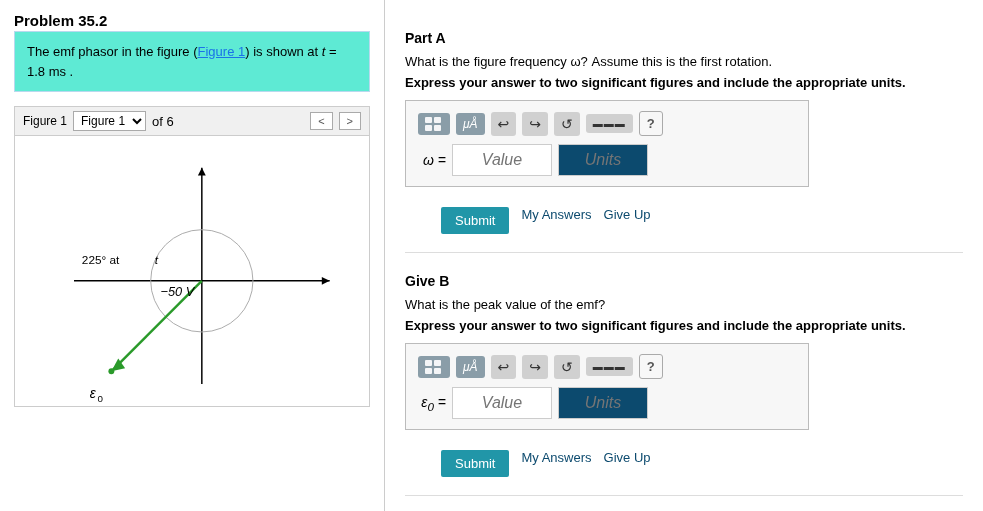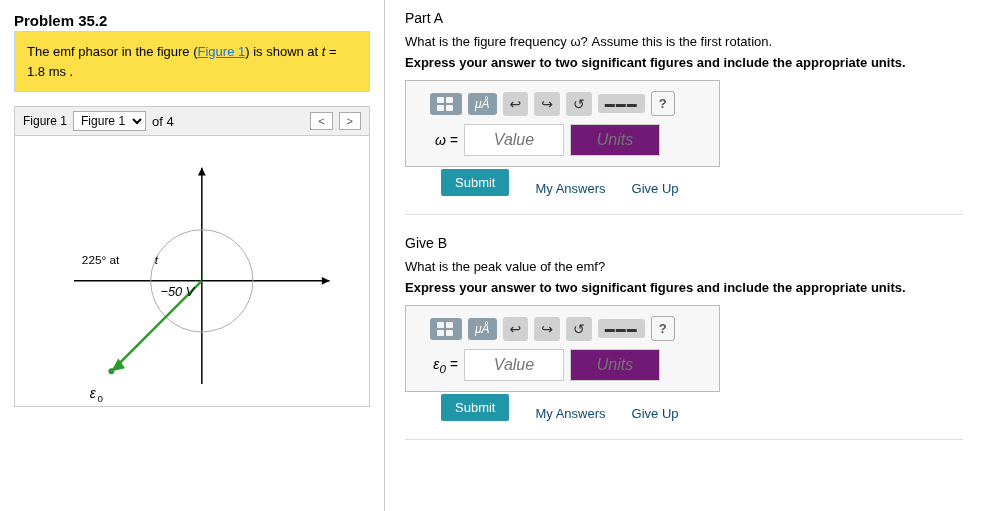--- a/index.html
+++ b/index.html
@@ -22,21 +22,21 @@
     }
 
     .problem-title {
       font-size: 15px;
       font-weight: bold;
       margin-bottom: 2px;
       color: #000;
     }
 
     .problem-description {
-      background: #fde047;
+      background: #5eead4;
       border: 1px solid #b8d9ee;
       padding: 10px 12px;
       font-size: 13px;
       line-height: 1.5;
       margin-bottom: 14px;
       color: #000;
     }
 
     .problem-description a {
       color: #1a73e8;
@@ -96,44 +96,45 @@
     }
 
     .part-section {
       margin-bottom: 20px;
       padding-bottom: 18px;
       border-bottom: 1px solid #ddd;
     }
 
     .part-title {
       font-size: 14px;
-      font-weight: normal;
+      font-weight: bold;
       color: #000;
       margin-bottom: 8px;
+      margin-top: 20px;
     }
 
     .question-text {
       font-size: 13px;
       color: #000;
       margin-bottom: 6px;
     }
 
     .instruction-text {
       font-size: 13px;
       font-weight: bold;
       color: #000;
       margin-bottom: 10px;
     }
 
     .answer-box {
       border: 1px solid #bbb;
       background: #f7f7f7;
-      padding: 10px 24px;
-      margin-bottom: 2px;
-      width: 315px;
+      padding: 10px 12px;
+      margin-bottom: 20px;
+      width: 404px;
     }
 
     .toolbar {
       display: flex;
       align-items: center;
       gap: 6px;
       margin-bottom: 8px;
     }
 
     .tool-btn {
@@ -200,33 +201,33 @@
       padding: 6px 10px;
       width: 100px;
       font-size: 16px;
       font-style: italic;
       color: #0369a1;
       text-align: center;
     }
 
     .units-input {
       border: 1px solid #ccc;
-      background: #701a75;
+      background: #0c4a6e;
       padding: 6px 10px;
       width: 90px;
       font-size: 16px;
       font-style: italic;
       color: #aaa;
       text-align: center;
     }
 
     .action-row {
       display: flex;
-      align-items: flex-end;
-      gap: 26px;
+      align-items: flex-start;
+      gap: 12px;
       padding-left: 36px;
     }
 
     .submit-btn {
       background: #2196a8;
       color: #fff;
       border: none;
       padding: 6px 14px;
       font-size: 13px;
       cursor: pointer;
@@ -255,21 +256,21 @@
   <div class="problem-description">
     <span>The emf phasor in the figure (</span><a href="#">Figure 1</a><span>) is shown at </span><em><span>t</span></em><span> = 1.8 ms .</span>
   </div>
 
   <div class="figure-container">
     <div class="figure-header">
       <span class="figure-label">Figure 1</span>
       <select class="figure-select">
         <option>Figure 1</option>
       </select>
-      <span>of 4</span>
+      <span>of 6</span>
       <div class="figure-spacer"></div>
       <button class="figure-nav-btn">&lt;</button>
       <button class="figure-nav-btn">&gt;</button>
     </div>
 
     <div class="figure-canvas">
       <svg class="figure-svg" viewBox="0 0 360 270" xmlns="http://www.w3.org/2000/svg">
 
         <line x1="60" y1="145" x2="320" y2="145" stroke="#000" stroke-width="1.5"></line>
 

